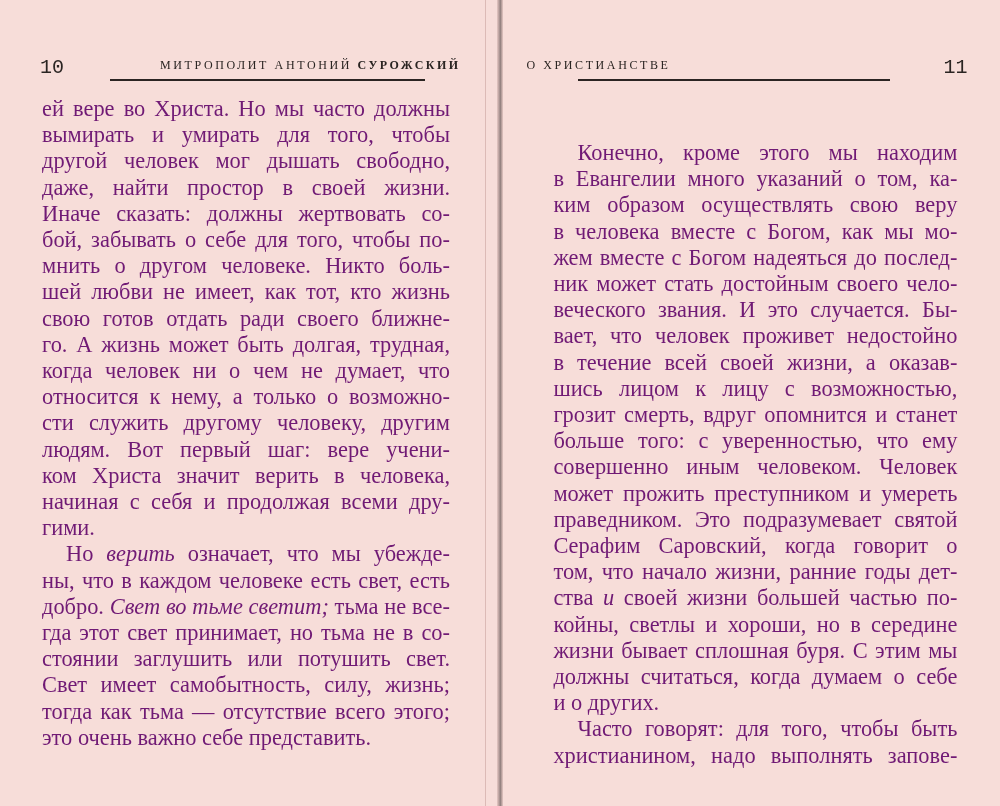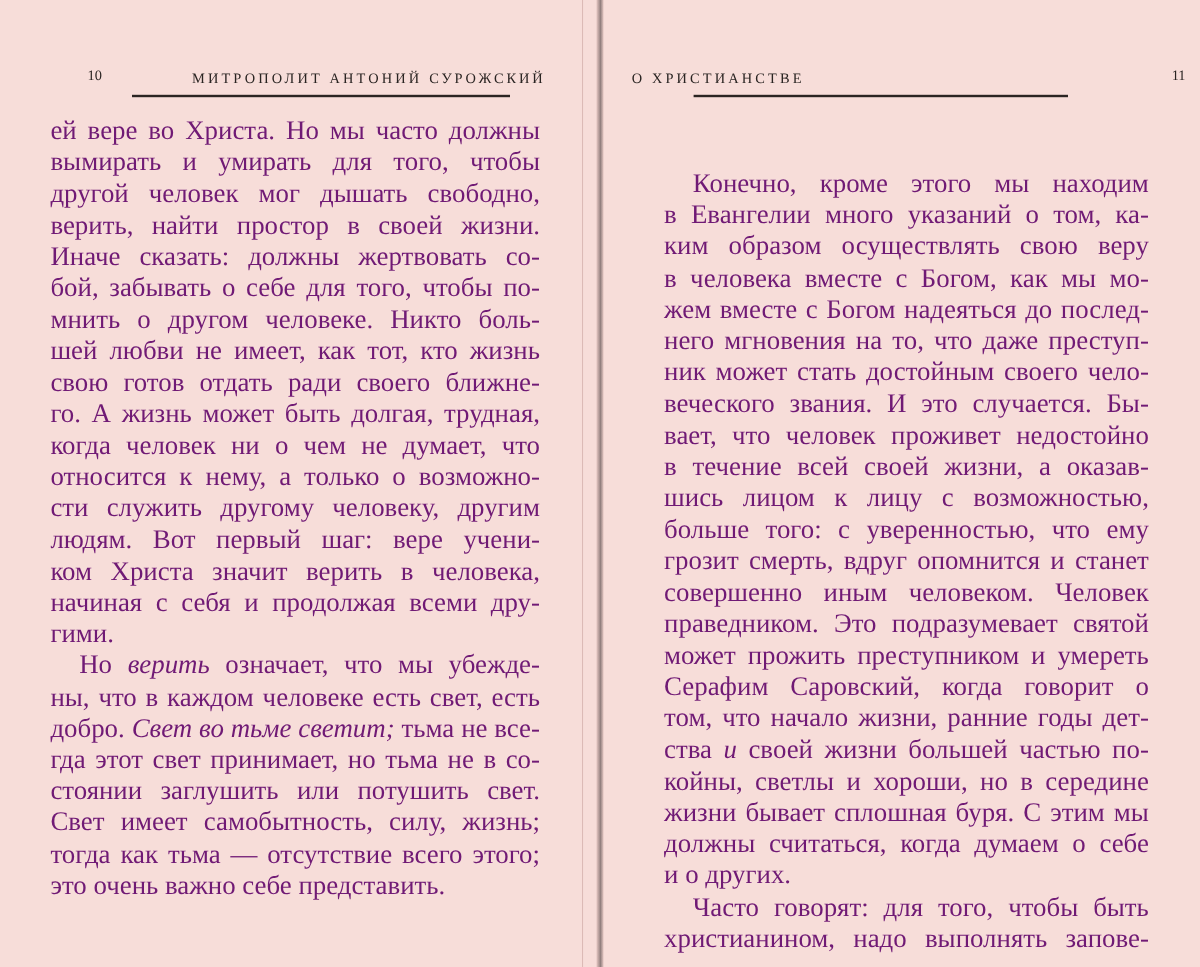--- a/index.html
+++ b/index.html
@@ -18,22 +18,22 @@
   .page.right { width:528px; }
   .gutter {
     position:absolute; left:497px; top:0; width:6px; height:806px;
     background:linear-gradient(to right,#e8c9c5,#a58f8d 45%,#8f7d7c 55%,#e6c8c4);
     z-index:2;
   }
   .running-head {
     position:absolute; top:58px; font-size:12px; letter-spacing:2.6px;
     font-family:"Liberation Serif", serif; color:#2a2422;
   }
-  .running-head b { font-weight:normal; letter-spacing:2.4px;text-align:right; }
-  .folio { position:absolute; top:56px; font-size:12px; font-family:Liberation Serif, serif;margin-left:33px; }
+  .running-head b { font-weight:bold; letter-spacing:2.4px;text-align:right; }
+  .folio { position:absolute; top:56px; font-size:20px; font-family:Liberation Mono, monospace; }
   .rule { position:absolute; top:79px; height:2px; background:#2b2422; }
   .text {
     position:absolute; font-family:"Liberation Serif", serif;
     font-size:22.4px; line-height:26.2px; color:#701a75;
   }
   .line { white-space:nowrap; display:block; text-align:justify; text-align-last:justify; }
   .line.last { text-align-last:left; }
   .line.indent { padding-left:24px; }
   em { font-style:italic; }
 </style>
@@ -47,21 +47,21 @@
     <div class="running-head" style="left:160px;">
       <span>МИТРОПОЛИТ АНТОНИЙ</span>
       <b>СУРОЖСКИЙ</b>
     </div>
     <div class="rule" style="left:110px; width:315px;"></div>
 
     <div class="text" style="left:42px; top:96px; width:408px;">
       <span class="line">ей вере во Христа. Но мы часто должны</span>
       <span class="line">вымирать и умирать для того, чтобы</span>
       <span class="line">другой человек мог дышать свободно,</span>
-      <span class="line">верить, найти простор в своей жизни.</span>
+      <span class="line">даже, найти простор в своей жизни.</span>
       <span class="line">Иначе сказать: должны жертвовать со-</span>
       <span class="line">бой, забывать о себе для того, чтобы по-</span>
       <span class="line">мнить о другом человеке. Никто боль-</span>
       <span class="line">шей любви не имеет, как тот, кто жизнь</span>
       <span class="line">свою готов отдать ради своего ближне-</span>
       <span class="line">го. А жизнь может быть долгая, трудная,</span>
       <span class="line">когда человек ни о чем не думает, что</span>
       <span class="line">относится к нему, а только о возможно-</span>
       <span class="line">сти служить другому человеку, другим</span>
       <span class="line">людям. Вот первый шаг: вере учени-</span>
@@ -86,31 +86,30 @@
     <div class="running-head" style="left:40px;">О ХРИСТИАНСТВЕ</div>
     <div class="rule" style="left:92px; width:312px;"></div>
     <div class="folio" style="left:457px;">11</div>
 
     <div class="text" style="left:67px; top:96px; width:404px;margin-top:44px;">
       <span class="line indent">Конечно, кроме этого мы находим</span>
       <span class="line">в Евангелии много указаний о том, ка-</span>
       <span class="line">ким образом осуществлять свою веру</span>
       <span class="line">в человека вместе с Богом, как мы мо-</span>
       <span class="line">жем вместе с Богом надеяться до послед-</span>
-      <span class="line">него мгновения на то, что даже преступ-</span>
       <span class="line">ник может стать достойным своего чело-</span>
       <span class="line">веческого звания. И это случается. Бы-</span>
       <span class="line">вает, что человек проживет недостойно</span>
       <span class="line">в течение всей своей жизни, а оказав-</span>
       <span class="line">шись лицом к лицу с возможностью,</span>
+      <span class="line">грозит смерть, вдруг опомнится и станет</span>
       <span class="line">больше того: с уверенностью, что ему</span>
-      <span class="line">грозит смерть, вдруг опомнится и станет</span>
       <span class="line">совершенно иным человеком. Человек</span>
+      <span class="line">может прожить преступником и умереть</span>
       <span class="line">праведником. Это подразумевает святой</span>
-      <span class="line">может прожить преступником и умереть</span>
       <span class="line">Серафим Саровский, когда говорит о</span>
       <span class="line">том, что начало жизни, ранние годы дет-</span>
       <span class="line"><span>ства </span><em>и</em><span> своей жизни большей частью по-</span></span>
       <span class="line">койны, светлы и хороши, но в середине</span>
       <span class="line">жизни бывает сплошная буря. С этим мы</span>
       <span class="line">должны считаться, когда думаем о себе</span>
       <span class="line last">и о других.</span>
       <span class="line indent">Часто говорят: для того, чтобы быть</span>
       <span class="line">христианином, надо выполнять запове-</span>
     </div>

